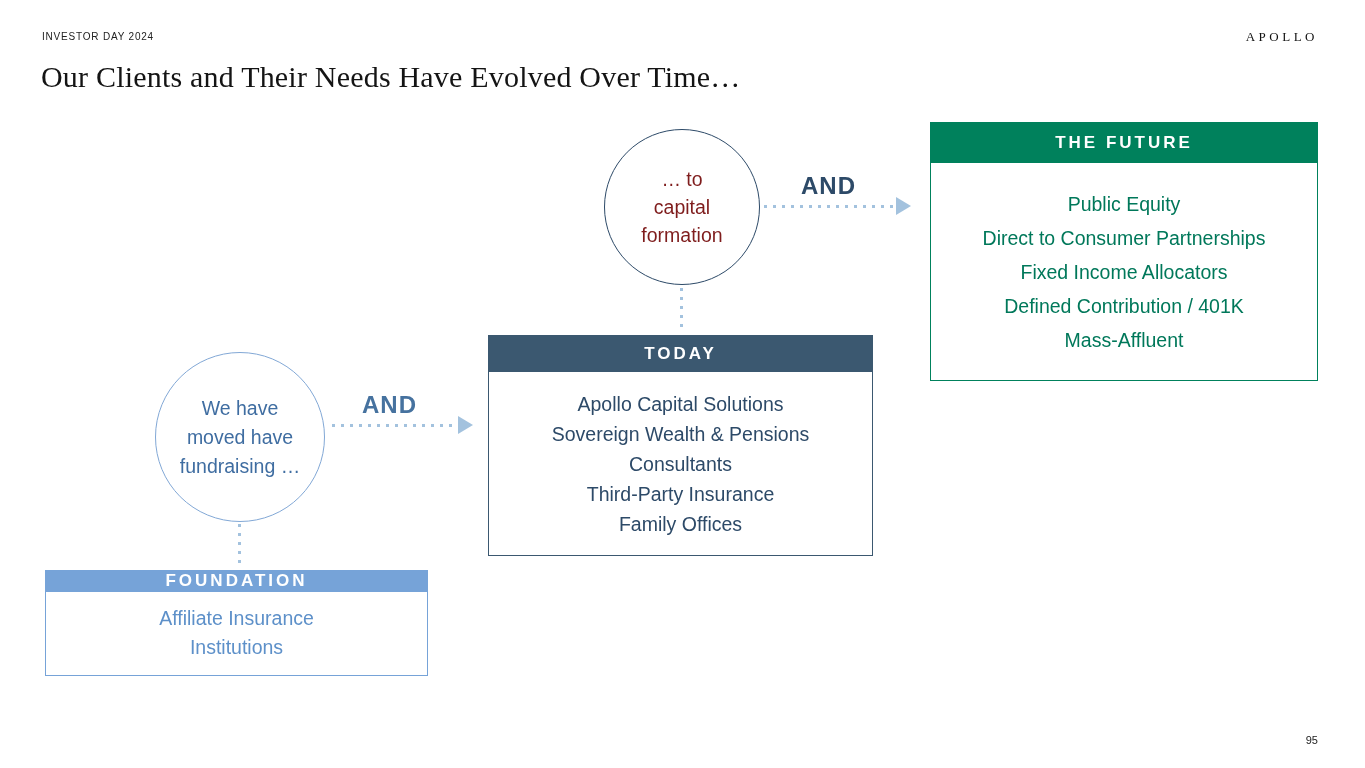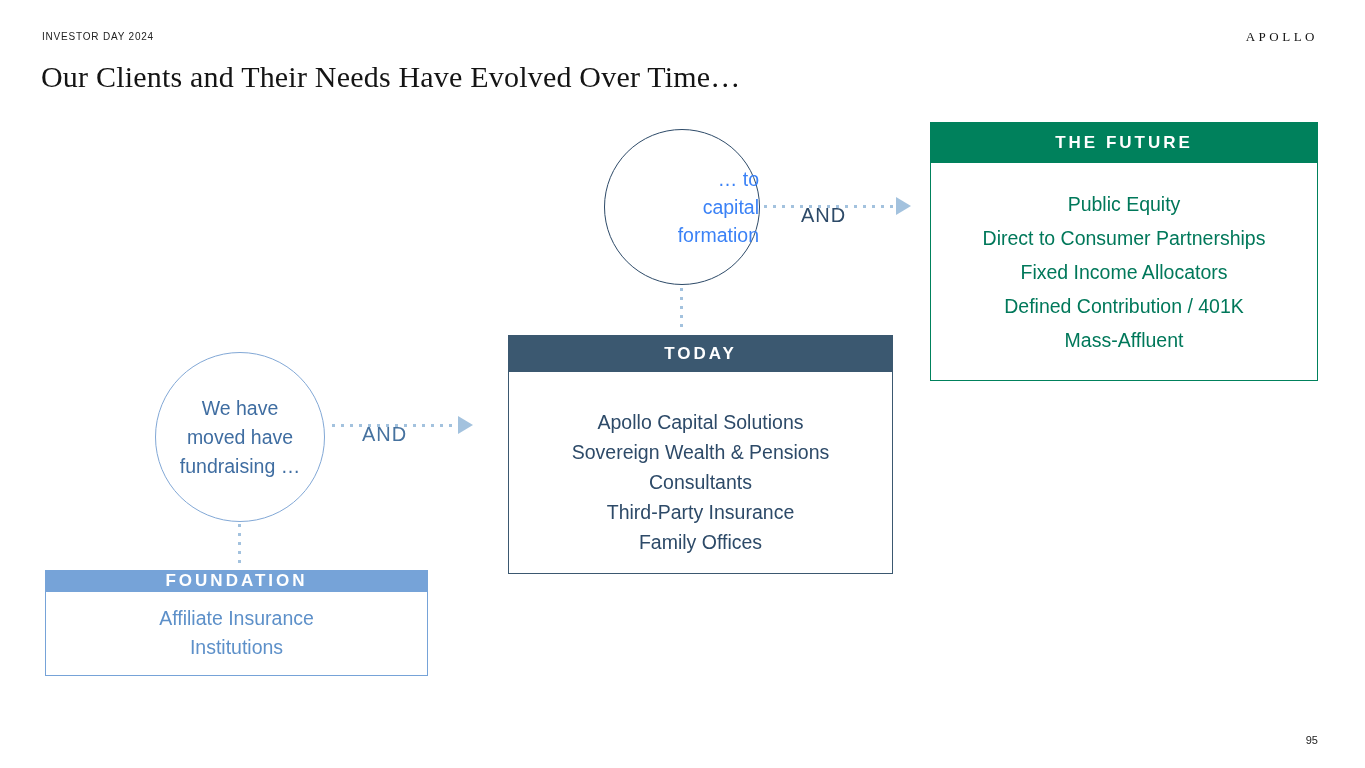--- a/index.html
+++ b/index.html
@@ -29,44 +29,44 @@
   .box .box-body{
     background:#ffffff;text-align:center;
   }
   .box .box-item{font-size:19.5px;}
   
   .box-foundation{left:45px;top:570px;width:383px;}
   .box-foundation .box-header{background:#76a3d8;}
   .box-foundation .box-body{border:1px solid #76a3d8;border-top:none;padding:12px 8px 13px;}
   .box-foundation .box-item{color:#5d90c9;line-height:29px;}
   
-  .box-today{left:508px;top:335px;width:385px;}
+  .box-today{left:488px;top:335px;width:385px;}
   .box-today .box-header{background:#3b5870;height:37px;}
-  .box-today .box-body{border:1px solid #3b5870;border-top:none;padding:35px 8px 16px;}
+  .box-today .box-body{border:1px solid #3b5870;border-top:none;padding:17px 8px 16px;}
   .box-today .box-item{color:#2d4a68;line-height:30px;}
   
   .box-future{left:930px;top:122px;width:388px;}
   .box-future .box-header{background:#00815c;height:41px;}
   .box-future .box-body{border:1px solid #00815c;border-top:none;padding:24px 0 23px;}
   .box-future .box-item{color:#00785a;line-height:34px;}
   
   .circle{
     position:absolute;border-radius:50%;display:flex;flex-direction:column;
     align-items:center;justify-content:center;text-align:center;background:#fff;
   }
   .circle-fundraising{
     left:155px;top:352px;width:168px;height:168px;border:1.5px solid #82a8d6;
     color:#3f6da1;font-size:19.5px;line-height:29px;
   }
   .circle-capital{
     left:604px;top:129px;width:154px;height:154px;border:1.5px solid #2d4a68;
-    color:#3b82f6;font-size:19.5px;line-height:28px;align-items:flex-end;
+    color:#7f1d1d;font-size:19.5px;line-height:28px;
   }
   
-  .and-label{position:absolute;font-weight:400;font-size:20px;letter-spacing:1px;margin-top:32px;}
+  .and-label{position:absolute;font-weight:700;font-size:24px;letter-spacing:1px;}
   .and-1{left:362px;top:391px;color:#46729f;}
   .and-2{left:801px;top:172px;color:#2d4a68;}
   
   .dots-h{
     position:absolute;height:3px;
     background-image:repeating-linear-gradient(to right,#a3c2de 0,#a3c2de 3px,transparent 3px,transparent 9px);
   }
   .dots-v{
     position:absolute;width:3px;
     background-image:repeating-linear-gradient(to bottom,#a3c2de 0,#a3c2de 3px,transparent 3px,transparent 9px);

